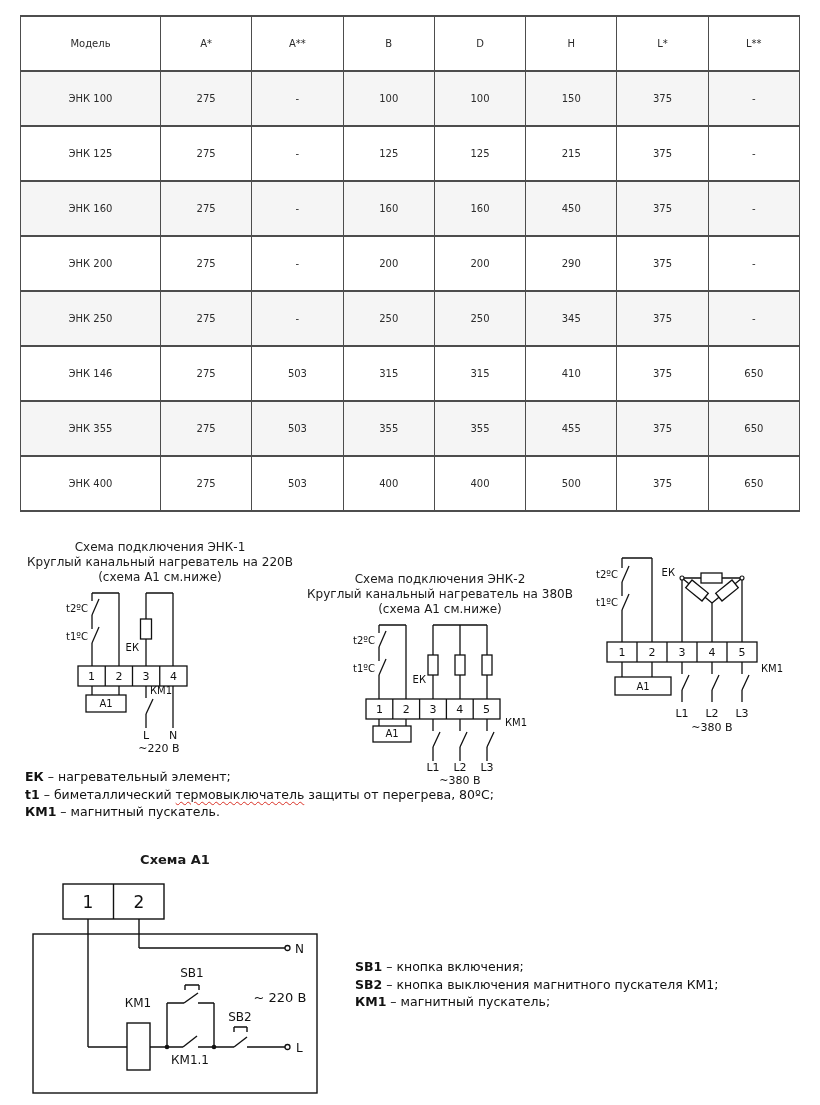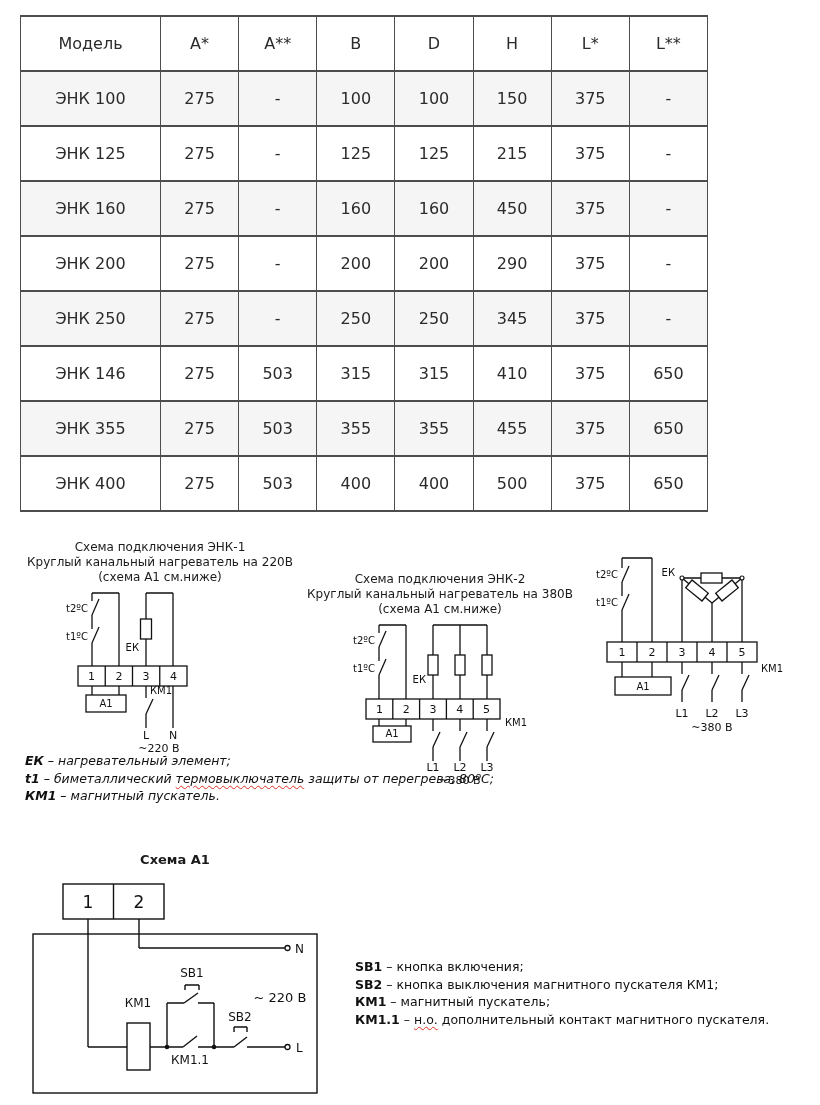--- a/index.html
+++ b/index.html
@@ -2,22 +2,22 @@
 <html><head>
 <meta charset="utf-8">
 <style>
   html,body { margin:0; padding:0; background:#fff; }
   .page {
     position:relative; width:820px; height:1105px; background:#fff; overflow:hidden;
     font-family:"DejaVu Sans","Liberation Sans",sans-serif; color:#1a1a1a;
   }
   
   .dim-table {
-    position:absolute; left:20px; top:15px; width:688px;
-    border-collapse:collapse; table-layout:fixed; font-size:16px; color:#2b2b2b;padding-left:20px;
+    position:absolute; left:20px; top:15px; width:780px;
+    border-collapse:collapse; table-layout:fixed; font-size:10px; color:#2b2b2b;padding-left:20px;
   }
   .dim-table td {
     border-left:1px solid #4d4d4d; border-right:1px solid #4d4d4d;
     border-top:2px solid #4d4d4d; border-bottom:2px solid #4d4d4d;
     text-align:center; vertical-align:middle; height:51px; background:#fff;
   }
   .dim-table tbody tr:nth-child(odd) td { background:#f5f5f5; }
   
   .diagram { position:absolute; }
   .dtitle { font-weight:normal; font-size:12px; line-height:15px; height:45px; text-align:center; white-space:nowrap; }
@@ -254,21 +254,21 @@
       <text class="tnum" x="157" y="116">5</text>
       <text class="lbl" x="58" y="150" text-anchor="middle">А1</text>
       <text class="lbl" x="176" y="132">КМ1</text>
       <text class="tnum" x="97" y="177">L1</text>
       <text class="tnum" x="127" y="177">L2</text>
       <text class="tnum" x="157" y="177">L3</text>
       <text class="volt" x="127" y="191">~380 В</text>
     </svg>
   </div>
 
-  <div class="legend" style="left:25px; top:752px;font-style:italic;">
+  <div class="legend" style="left:25px; top:768px;">
     <div><span class="key">ЕК</span><span> – нагревательный элемент;</span><span class="wavy"></span><span></span></div>
     <div><span class="key">t1</span><span> – биметаллический </span><span class="wavy">термовыключатель</span><span> защиты от перегрева, 80ºС;</span></div>
     <div><span class="key">КМ1</span><span> – магнитный пускатель.</span><span class="wavy"></span><span></span></div>
   </div>
 
   <div class="a1-title">Схема А1</div>
   <svg class="a1-svg" width="340" height="235" viewBox="0 0 340 235">
     <rect x="43" y="14" width="101" height="35"></rect>
     <path d="M93.5,14 V49"></path>
     <rect x="13" y="64" width="284" height="159"></rect>
@@ -297,16 +297,15 @@
     <text x="220" y="151" text-anchor="middle" font-size="12">SB2</text>
     <text x="118" y="137" text-anchor="middle" font-size="12">КМ1</text>
     <text x="170" y="194" text-anchor="middle" font-size="12">КМ1.1</text>
     <text x="260" y="132" text-anchor="middle" font-size="13">~ 220 В</text>
   </svg>
 
   <div class="legend" style="left:355px; top:958px;">
     <div><span class="key">SB1</span><span> – кнопка включения;</span><span class="wavy"></span><span></span></div>
     <div><span class="key">SB2</span><span> – кнопка выключения магнитного пускателя КМ1;</span><span class="wavy"></span><span></span></div>
     <div><span class="key">КМ1</span><span> – магнитный пускатель;</span><span class="wavy"></span><span></span></div>
-    <div><span class="key">КМ1.1</span><span> – </span><span class="wavy">н.о.</span><span> дополнительный контакт магнитного пускателя.</span></div>
   </div>
 
 </div>
 
 </body></html>

